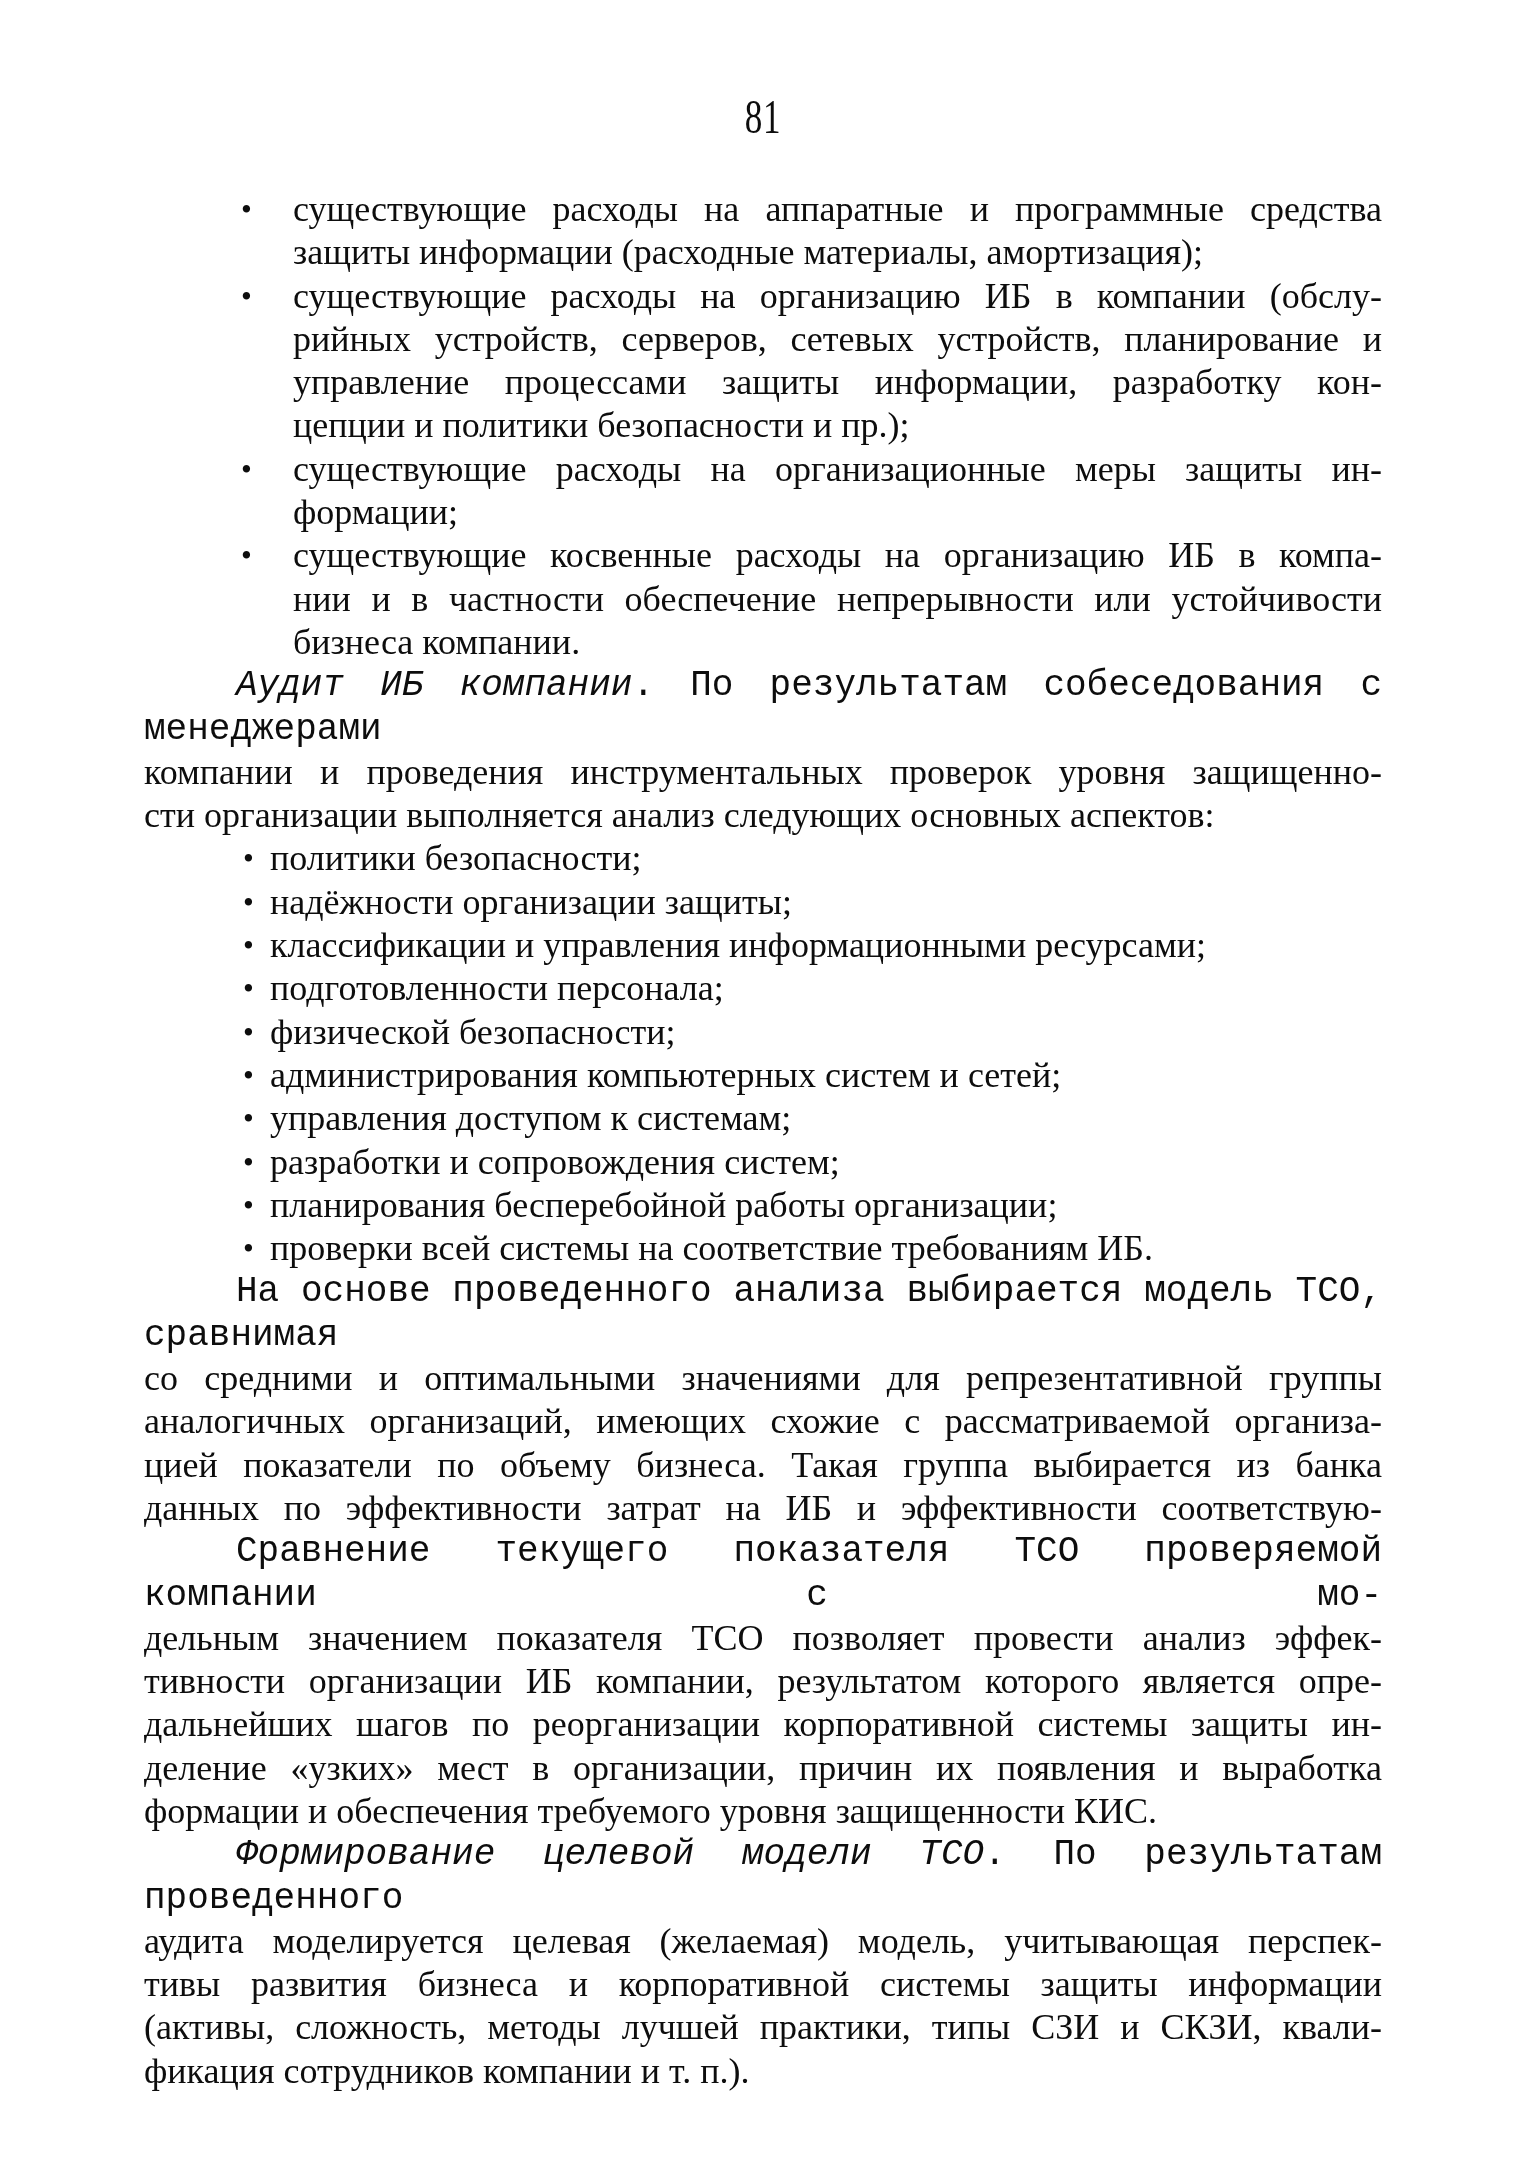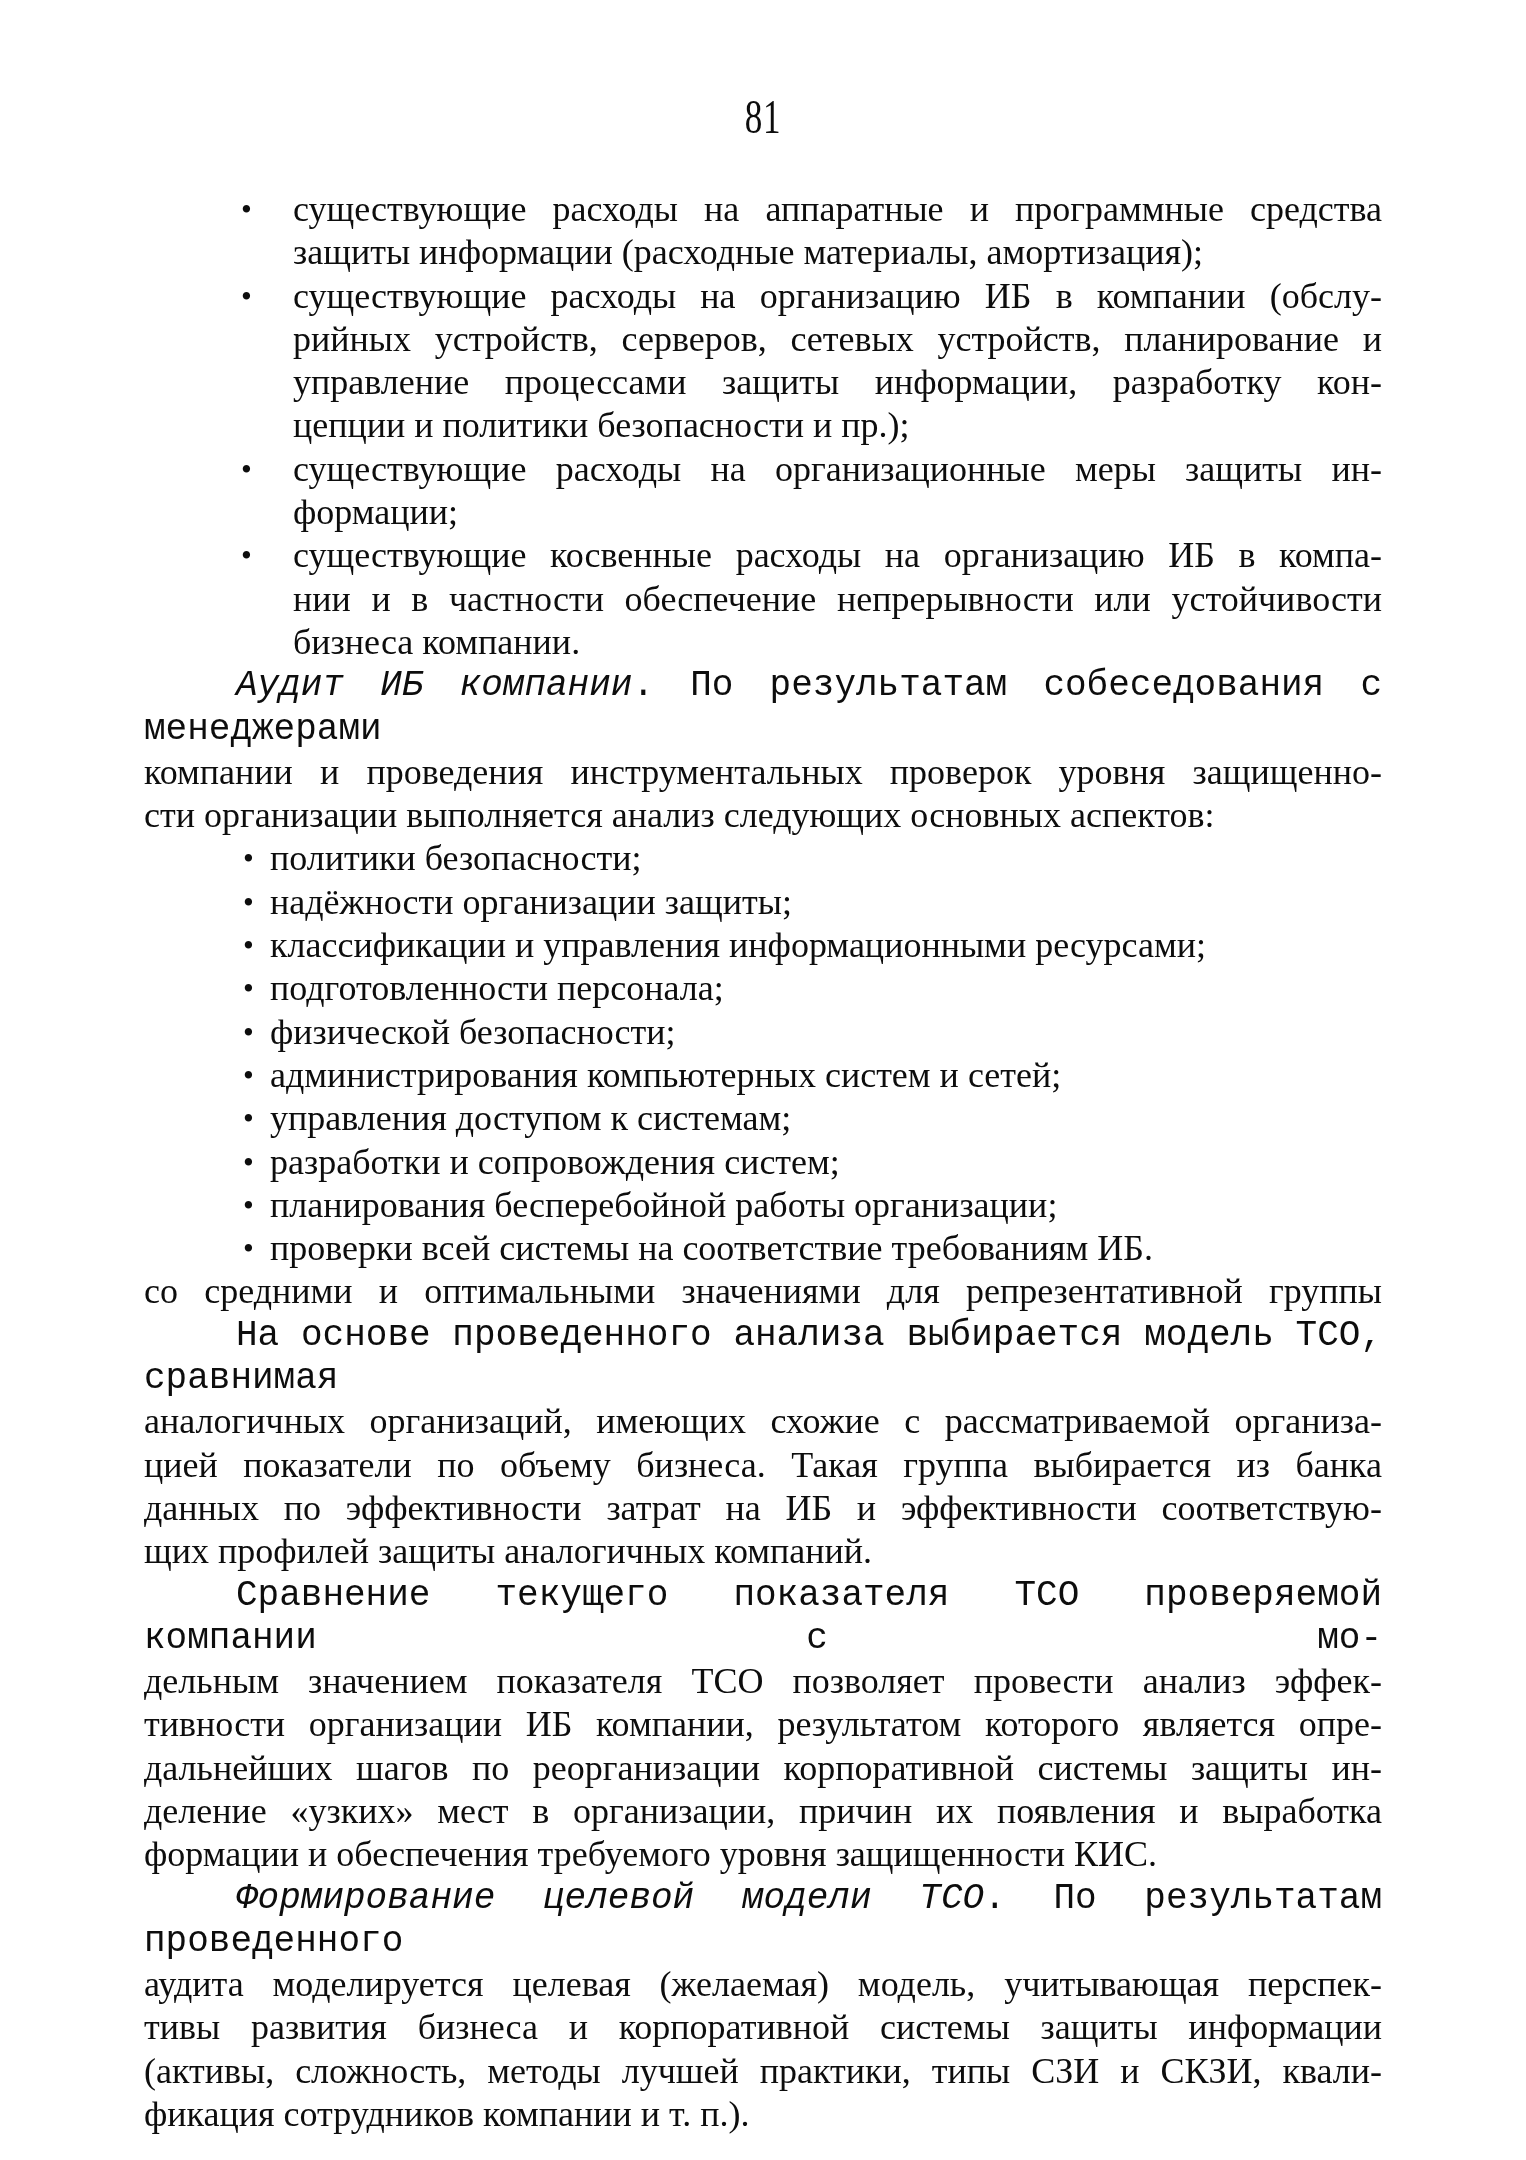--- a/index.html
+++ b/index.html
@@ -130,26 +130,25 @@
       </div>
       <div class="li l2">
         <span class="bullet">•</span>
         <div class="line last">планирования бесперебойной работы организации;</div>
       </div>
       <div class="li l2">
         <span class="bullet">•</span>
         <div class="line last">проверки всей системы на соответствие требованиям ИБ.</div>
       </div>
       <div class="para">
+        <div class="line first">На основе проведенного анализа выбирается модель ТСО, сравнимая</div>
         <div class="line">со средними и оптимальными значениями для репрезентативной группы</div>
-        <div class="line first">На основе проведенного анализа выбирается модель ТСО, сравнимая</div>
         <div class="line">аналогичных организаций, имеющих схожие с рассматриваемой организа-</div>
         <div class="line">цией показатели по объему бизнеса. Такая группа выбирается из банка</div>
         <div class="line">данных по эффективности затрат на ИБ и эффективности соответствую-</div>
-        <div class="line last">щих профилей защиты аналогичных компаний.</div>
       </div>
       <div class="para">
         <div class="line first">Сравнение текущего показателя ТСО проверяемой компании с мо-</div>
         <div class="line">дельным значением показателя ТСО позволяет провести анализ эффек-</div>
         <div class="line">тивности организации ИБ компании, результатом которого является опре-</div>
         <div class="line">дальнейших шагов по реорганизации корпоративной системы защиты ин-</div>
         <div class="line">деление «узких» мест в организации, причин их появления и выработка</div>
         <div class="line last">формации и обеспечения требуемого уровня защищенности КИС.</div>
       </div>
       <div class="para">

